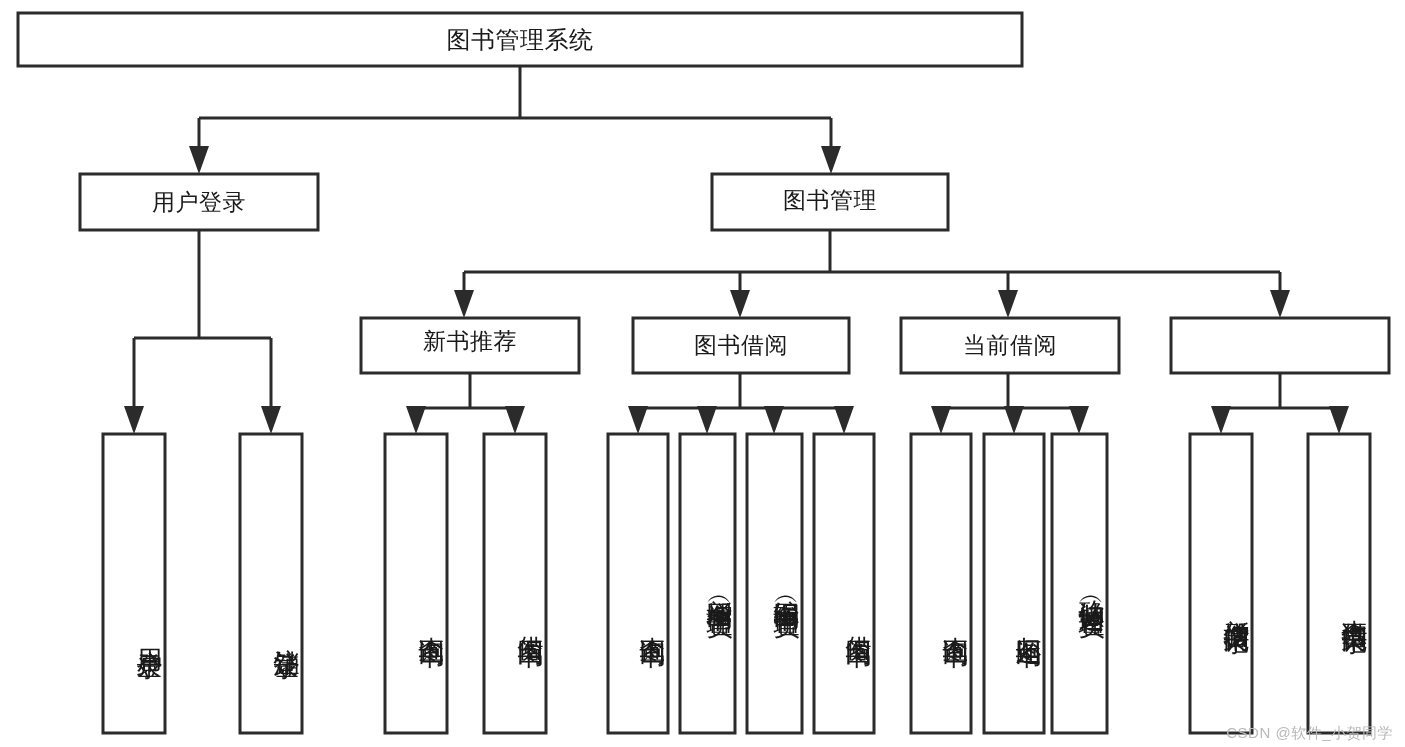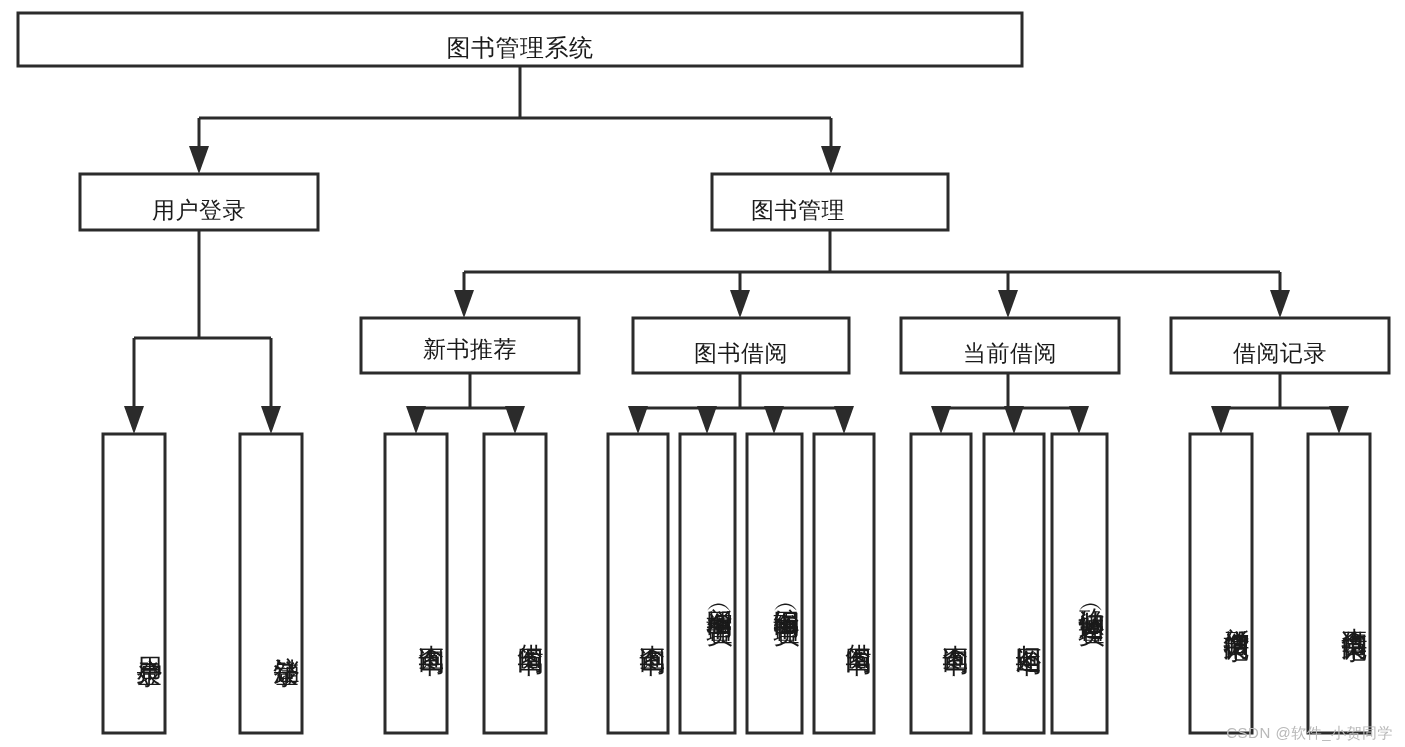--- a/index.html
+++ b/index.html
@@ -44,21 +44,20 @@
   
   .node-label {
     position: absolute;
     display: flex;
     align-items: center;
     justify-content: center;
     color: #1a1a1a;
     box-sizing: border-box;
     pointer-events: none;
     text-align: center;
-    margin-top: 8px;
   }
   .node-label.horizontal {
     font-size: 23px;
     line-height: 1.25;
     letter-spacing: 0.5px;
   }
   .node-label.horizontal.root {
     font-size: 24px;
   }
   .node-label.vertical {
@@ -182,29 +181,28 @@
       <path class="connector" d="M1339,408 L1339,412"></path>
       <polygon class="arrow-head" points="1221,434 1211,406 1231,406"></polygon>
       <polygon class="arrow-head" points="1339,434 1329,406 1349,406"></polygon>
     </g>
   </svg>
 
   <div class="node-label horizontal root" style="left:18px; top:13px; width:1004px; height:53px;">图书管理系统</div>
 
   <div class="node-label horizontal" style="left:80px; top:174px; width:238px; height:56px;">用户登录</div>
 
-  <div class="node-label horizontal" style="left:680px; top:174px; width:236px; height:56px;">图书管理</div>
+  <div class="node-label horizontal" style="left:712px; top:174px; width:236px; height:56px;font-family:Liberation Mono, monospace;">图书管理</div>
 
   <div class="node-label horizontal" style="left:361px; top:318px; width:218px; height:47px;">新书推荐</div>
 
   <div class="node-label horizontal" style="left:901px; top:318px; width:218px; height:55px;">当前借阅</div>
 
   <div class="node-label horizontal" style="left:633px; top:318px; width:216px; height:55px;">图书借阅</div>
 
-  <div class="node-label horizontal" style="left:1171px; top:318px; width:218px; height:55px;">借阅记录</div>
 
   <div class="node-label vertical" style="left:103px; top:434px; width:62px; height:299px; padding-top:96px;">用户登录</div>
 
   <div class="node-label vertical" style="left:240px; top:434px; width:62px; height:299px; padding-top:96px;">注销登录</div>
 
   <div class="node-label vertical" style="left:385px; top:434px; width:62px; height:299px; padding-top:72px;">查询图书</div>
 
   <div class="node-label vertical" style="left:484px; top:434px; width:62px; height:299px; padding-top:72px;">借阅图书</div>
 
   <div class="node-label vertical" style="left:608px; top:434px; width:60px; height:299px; padding-top:72px;">查询图书</div>

